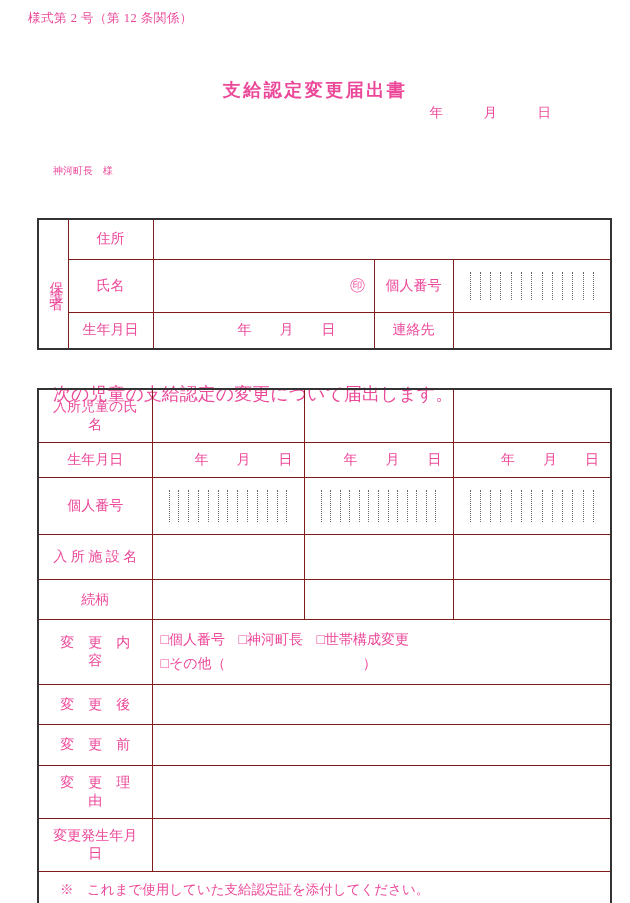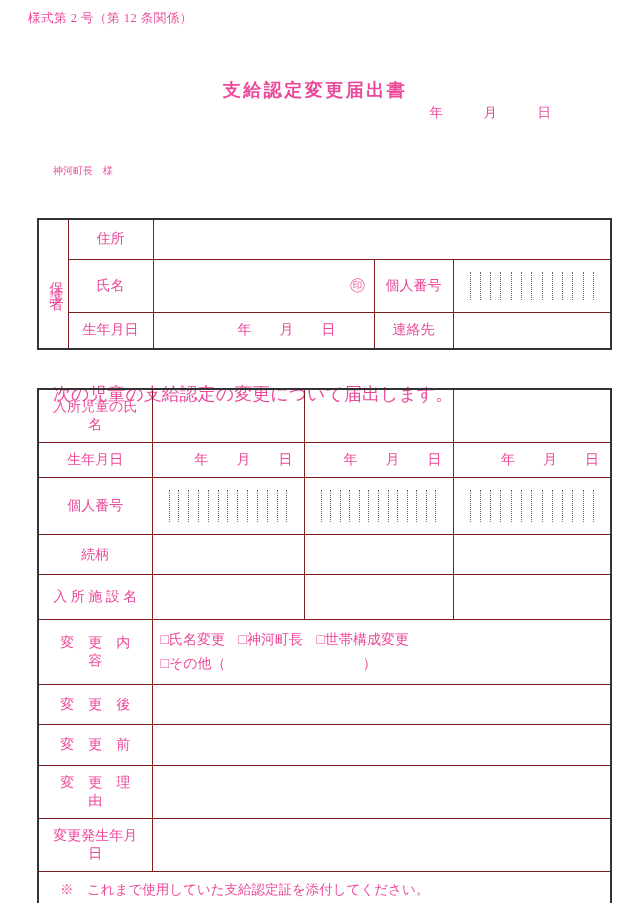--- a/index.html
+++ b/index.html
@@ -167,37 +167,37 @@
               <span class="digit"></span>
               <span class="digit"></span>
               <span class="digit"></span>
               <span class="digit"></span>
               <span class="digit"></span>
               <span class="digit"></span>
               <span class="digit"></span>
             </div>
       </td>
     </tr>
+    <tr style="height:45px">
+      <td class="lbl">入 所 施 設 名</td>
+      <td></td>
+      <td></td>
+      <td></td>
+    </tr>
     <tr style="height:40px">
       <td class="lbl">続柄</td>
-      <td></td>
-      <td></td>
-      <td></td>
-    </tr>
-    <tr style="height:45px">
-      <td class="lbl">入 所 施 設 名</td>
       <td></td>
       <td></td>
       <td></td>
     </tr>
     <tr style="height:55px">
       <td class="lbl">変　更　内　容</td>
       <td colspan="3" class="chg-cell">
         <div class="chg-line">
-          <span class="chg-opt">□氏名変更</span>
+          <span class="chg-opt">□個人番号</span>
           <span class="chg-opt">□神河町長</span>
           <span class="chg-opt">□世帯構成変更</span>
         </div>
         <div class="chg-line">
           <span>□その他（</span><span class="paren-spacer"></span><span>）</span>
         </div>
       </td>
     </tr>
     <tr style="height:40px">
       <td class="lbl">変　更　後</td>

